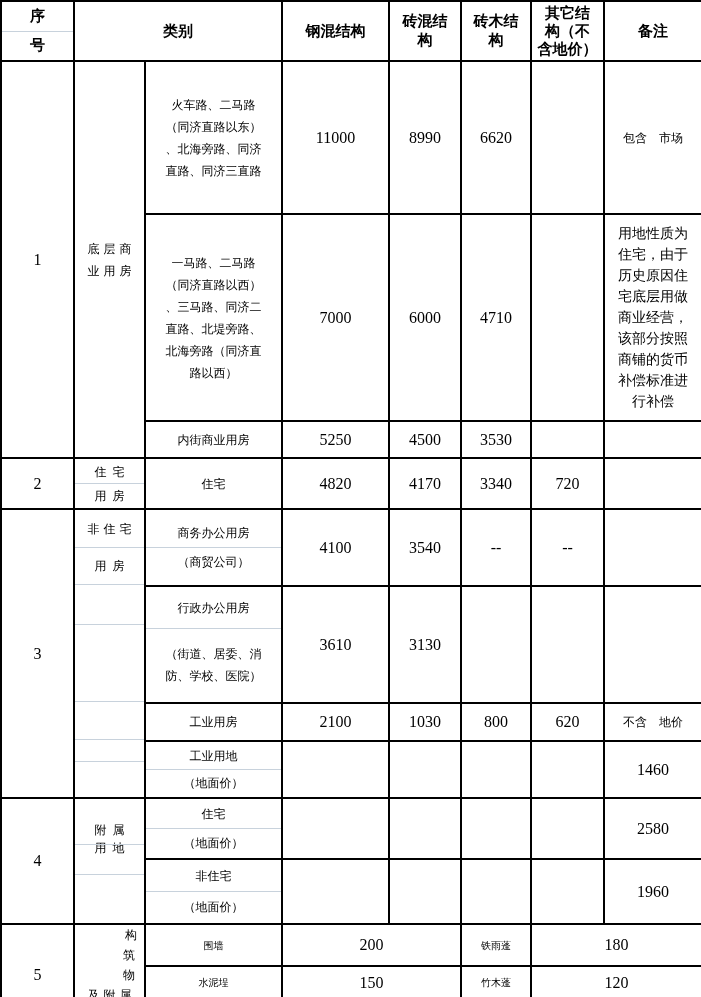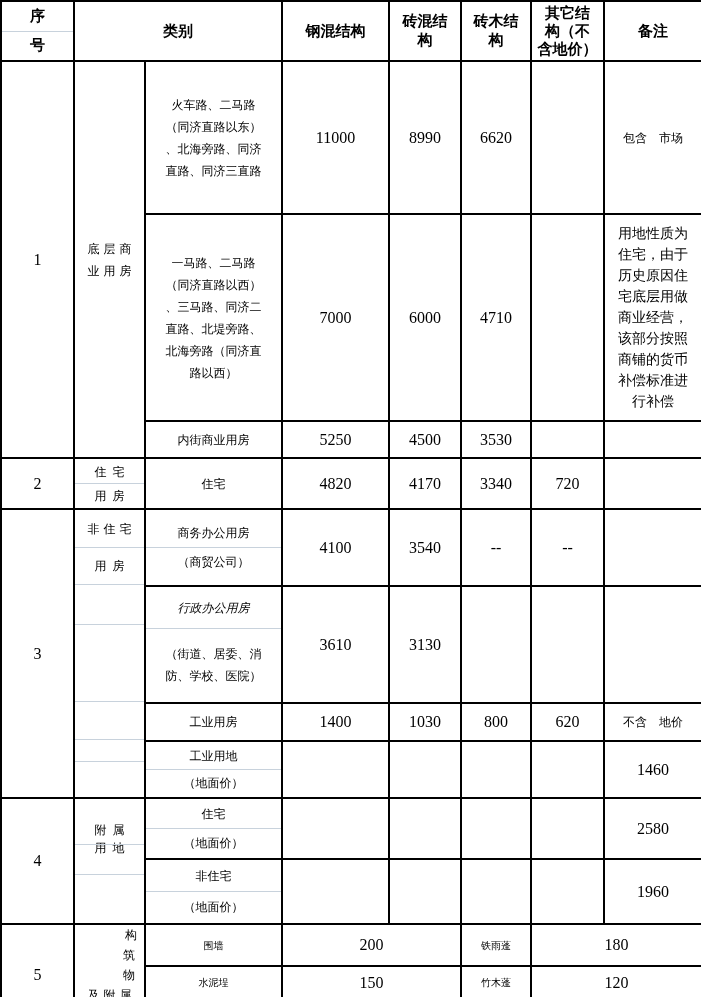--- a/index.html
+++ b/index.html
@@ -18,21 +18,21 @@
   .sp4{letter-spacing:4px;text-indent:4px;}
   .sp6{letter-spacing:6px;text-indent:6px;}
   
   .rh0{height:60px}.rh1a{height:153px}.rh1b{height:207px}.rh1c{height:37px}
   .rh2{height:51px}.rh3a{height:77px}.rh3b{height:117px}.rh3c{height:38px}.rh3d{height:57px}
   .rh4a{height:61px}.rh4b{height:65px}.rh5a{height:32px}.rh5b{height:25px}.rh5c{height:17px}
   
   .stack{display:flex;flex-direction:column;width:100%;margin:0 auto;}
   .stack > div{flex:1 1 auto;display:flex;align-items:center;justify-content:center;}
   .stack > div.fl{border-bottom:1px solid #c8d2dc;}
-  .a40{flex:0 0 40px !important;font-style:italic;}
+  .a40{flex:0 0 40px !important;}
   .hh56{height:56px}.hh47{height:47px}.hh73{height:56px}.hh113{height:113px}
   .hh53{height:53px}.hh57{height:57px}.hh61{height:61px}
   
   .rel{position:relative;width:100%;}
   .rel285{height:285px;}
   .rel122{height:92px;}
   .fline{position:absolute;left:0;right:0;height:0;border-top:1px solid #c8d2dc;}
   .band{position:absolute;left:0;right:0;display:flex;align-items:center;justify-content:center;}
 </style>
 </head>
@@ -172,21 +172,21 @@
     </td>
     <td class="num">3610</td>
     <td class="num">3130</td>
     <td></td>
     <td></td>
     <td></td>
   </tr>
 
   <tr class="rh3c">
     <td class="txt">工业用房</td>
-    <td class="num">1400</td>
+    <td class="num">2100</td>
     <td class="num">1030</td>
     <td class="num">800</td>
     <td class="num">620</td>
     <td class="txt">不含　地价</td>
   </tr>
 
   <tr class="rh3d">
     <td class="txt">
       <div class="stack hh53">
         <div class="fl">工业用地</div>

